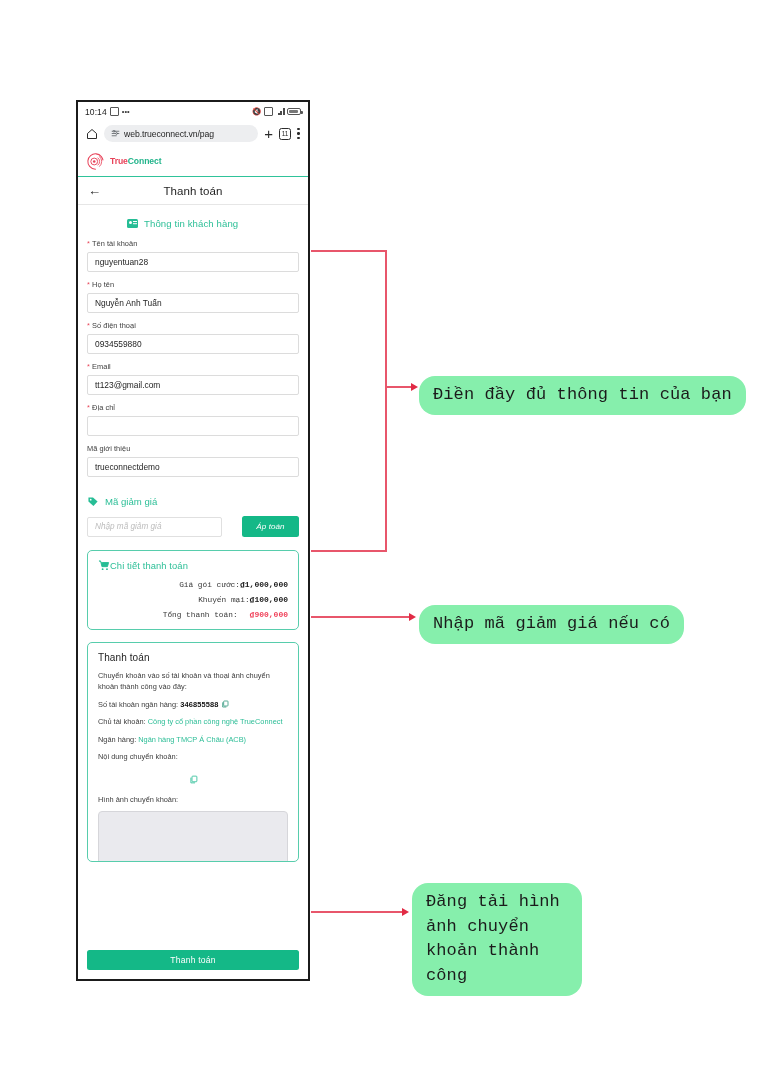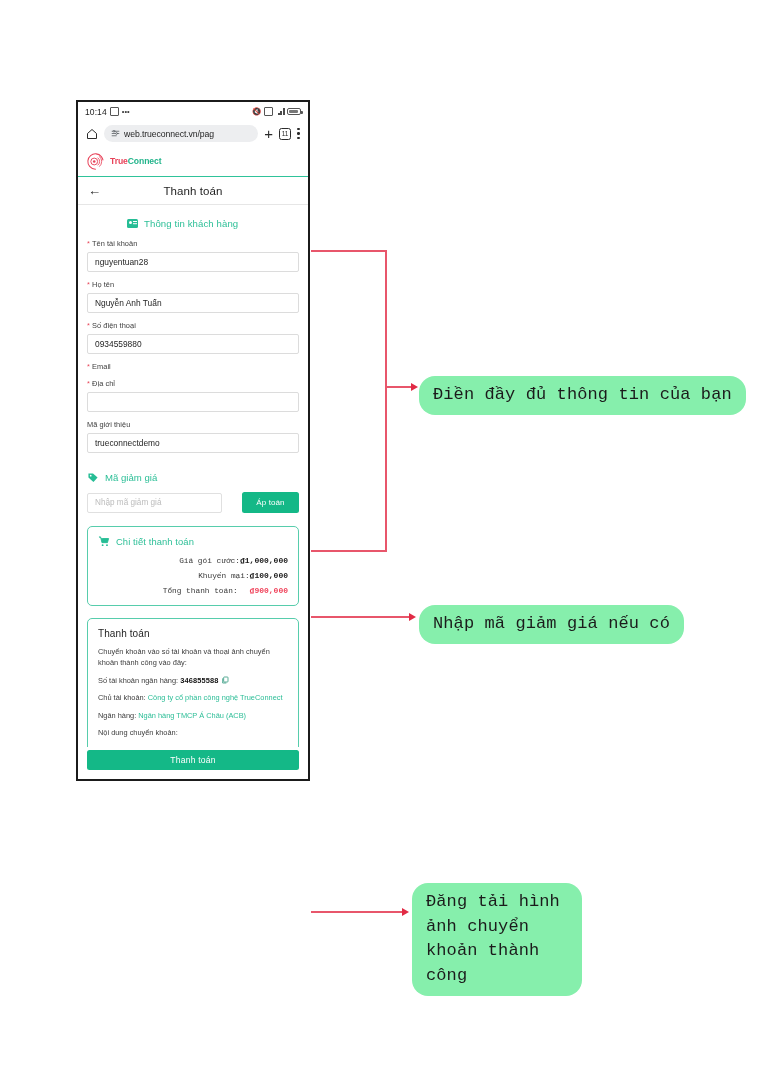--- a/index.html
+++ b/index.html
@@ -14,21 +14,21 @@
     font-family: "Liberation Sans", "DejaVu Sans", sans-serif;
     overflow: hidden;
   }
 
   
   #phone {
     position: absolute;
     left: 76px;
     top: 100px;
     width: 234px;
-    height: 681px;
+    height: 881px;
     border: 2px solid #1b1b1b;
     background: #ffffff;
     box-sizing: border-box;
     overflow: hidden;
   }
 
   
   .status-bar {
     height: 19px;
     display: flex;
@@ -261,20 +261,21 @@
     display:flex; align-items:flex-end; gap:6px;
     margin-top: 19px; margin-bottom: 9px;
   }
   .discount-head .sh-label { font-size: 9.6px; color:#2cbf97; }
   .tag-ico { display:block; }
   .discount-row {
     display:flex;
     gap: 20px;
     align-items:center;
     margin-bottom: 13px;
+    font-style: italic;
   }
   .discount-input {
     flex:1;
     height: 20px;
     border: 1px solid #e0e0e0;
     border-radius: 2px;
     display:flex; align-items:center;
     padding: 0 7px;
     box-sizing:border-box;
     font-size: 8.2px;
@@ -295,21 +296,21 @@
   
   .card {
     border: 1.2px solid #57cdac;
     border-radius: 5px;
     padding: 9px 10px 10px 10px;
     box-sizing:border-box;
     margin-bottom: 12px;
     background:#fff;
   }
   .card-head {
-    display:flex; align-items:center; gap:6px;
+    display:flex; align-items:center; 
     margin-bottom: 9px;
   }
   .card-head .ch-label { font-size: 9.4px; color:#2cbf97; letter-spacing:.1px; }
   .sum-row {
     display:flex;
     justify-content:flex-end;
     align-items:baseline;
     font-size: 7.8px;
     color:#3a3a3a;
     margin-bottom: 6px;
@@ -486,20 +487,21 @@
       <div class="field-input">Nguyễn Anh Tuấn</div>
     </div>
 
     <div class="field">
       <div class="field-label"><span class="req">*</span> <span>Số điện thoại</span></div>
       <div class="field-input">0934559880</div>
     </div>
 
     <div class="field">
       <div class="field-label"><span class="req">*</span> <span>Email</span></div>
+      <div class="field-input">tt123@gmail.com</div>
     </div>
 
     <div class="field">
       <div class="field-label"><span class="req">*</span> <span>Địa chỉ</span></div>
       <div class="field-input empty"></div>
     </div>
 
     <div class="field">
       <div class="field-label"><span>Mã giới thiệu</span></div>
       <div class="field-input">trueconnectdemo</div>

